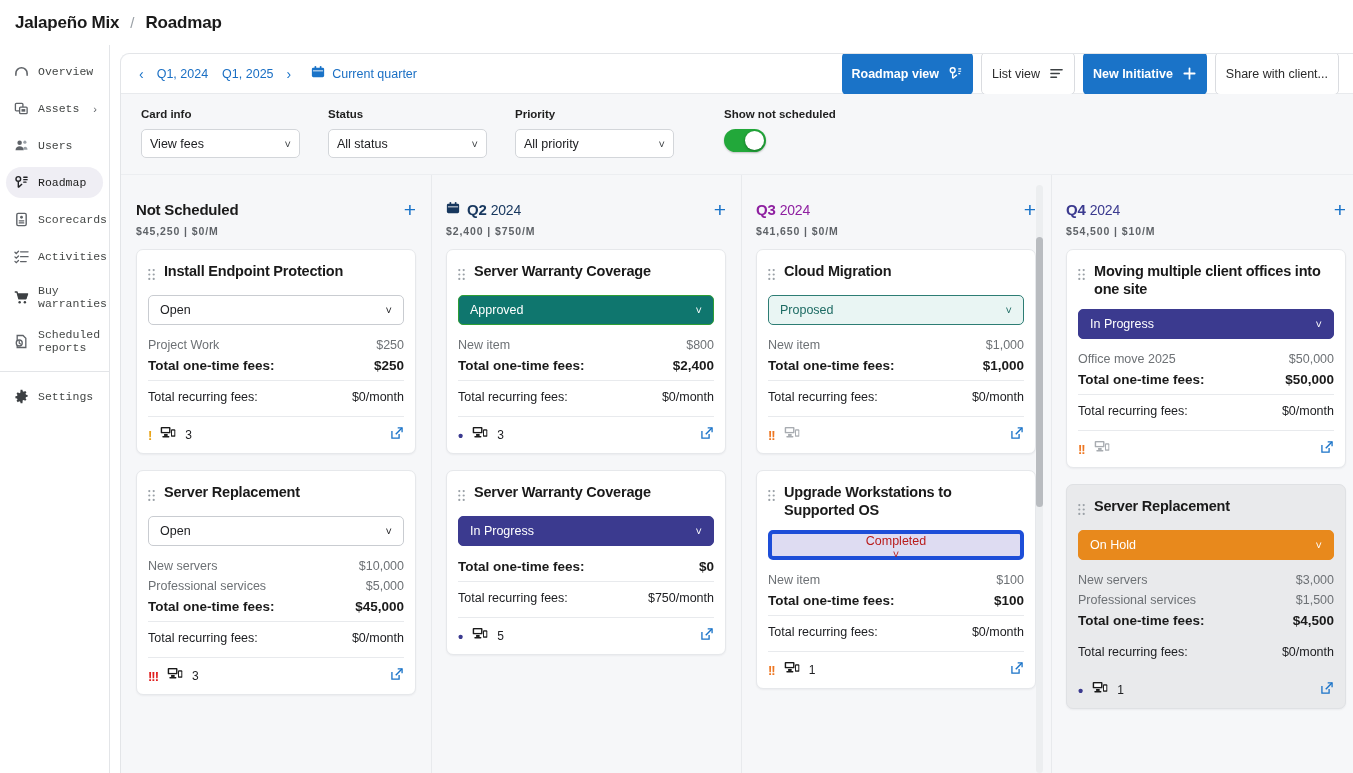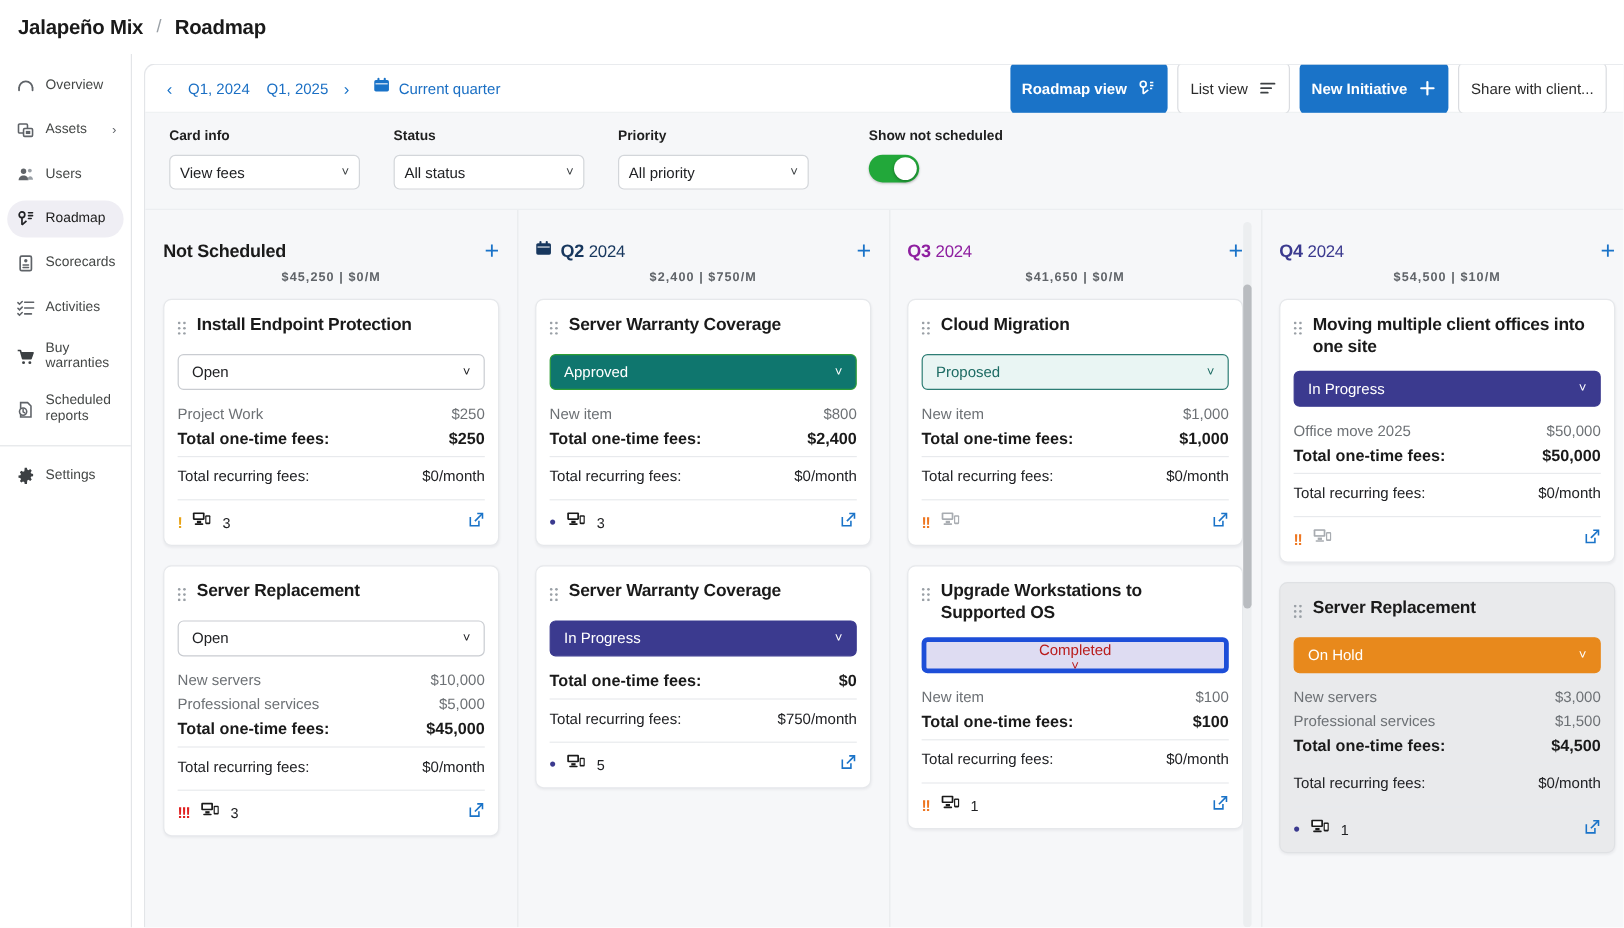--- a/index.html
+++ b/index.html
@@ -30,21 +30,21 @@
   }
   .nav-item {
     display: flex; align-items: center; gap: 9px;
     height: 31px; margin: 3px 6px; padding: 0 7px; border-radius: 16px;
     font-size: 11.5px; color: #444746; cursor: pointer; position: relative;
   }
   .nav-item.two-line { height: 38px; }
   .nav-item.active { background: #efeef4; color: #1a1a1a; }
   .nav-ico { width: 16px; height: 16px; flex: 0 0 16px; display: flex; align-items: center; justify-content: center; }
   .nav-ico svg { display: block; }
-  .nav-label { line-height: 1.15; }
+  .nav-label { line-height: 1.15; font-family: Liberation Mono, monospace; }
   .nav-chev { position: absolute; right: 6px; font-size: 11px; color: #5f6368; }
   .nav-divider { height: 1px; background: #e3e5e8; margin: 8px 0 6px; }
 
   
   .main { flex: 1 1 auto; min-width: 0; display: flex; flex-direction: column;
           padding: 8px 0 0 10px; background:#ffffff; }
   .panel {
     flex: 1 1 auto; min-height: 0; display: flex; flex-direction: column;
     border: 1px solid #e3e5e8; border-bottom: none; border-right: none;
     border-radius: 9px 0 0 0; background: #f6f7f9; overflow: hidden;
@@ -100,21 +100,21 @@
   
   .board { flex: 1 1 auto; min-height: 0; display: flex; background:#f6f7f9;
            padding: 10px 0 0 0; position: relative; overflow: hidden; }
   .col {
     flex: 0 0 310px; min-width: 0; display: flex; flex-direction: column;
     padding: 0 11px; position: relative;
   }
   .col + .col::before {
     content:""; position:absolute; left:0; top:-10px; bottom:0; width:1px; background:#e8eaed;
   }
-  .col-head { padding: 14px 4px 0 4px; flex: 0 0 auto; text-align: center; }
+  .col-head { padding: 14px 4px 0 4px; flex: 0 0 auto; }
   .col-title-row { display:flex; align-items:center; gap: 7px; }
   .col-title { font-size: 15px; font-weight: bold; letter-spacing:-.2px; }
   .col-title .yr { font-weight: normal; font-size: 14px; margin-left: 4px; }
   .col-plus { margin-left:auto; color:#1a73c8; font-size: 21px; line-height: 1; cursor:pointer; font-weight: 300;}
   .col-sub { font-size: 10.5px; color:#5f6368; letter-spacing: .9px; margin-top: 5px; font-weight:600; }
   .col-scroll { flex:1 1 auto; min-height:0; overflow:hidden; padding: 12px 4px 0 4px; }
 
   
   .card {
     background:#ffffff; border:1px solid #e6e8eb; border-radius: 7px;

